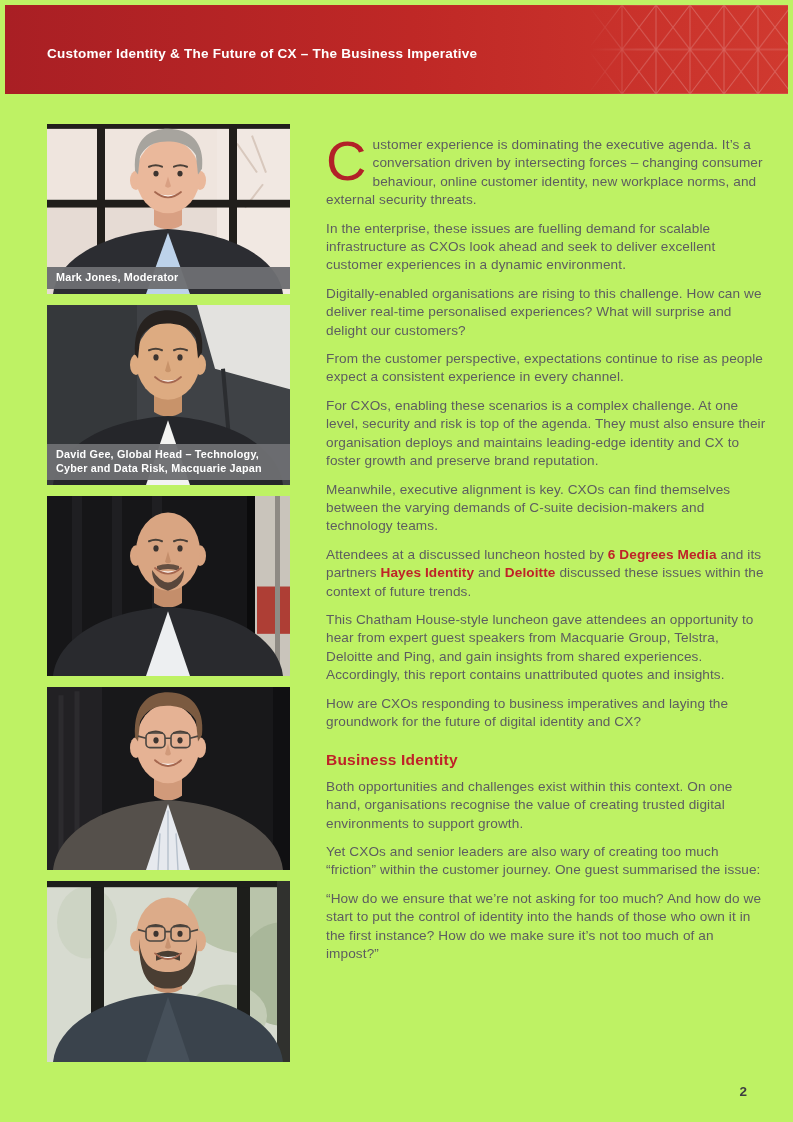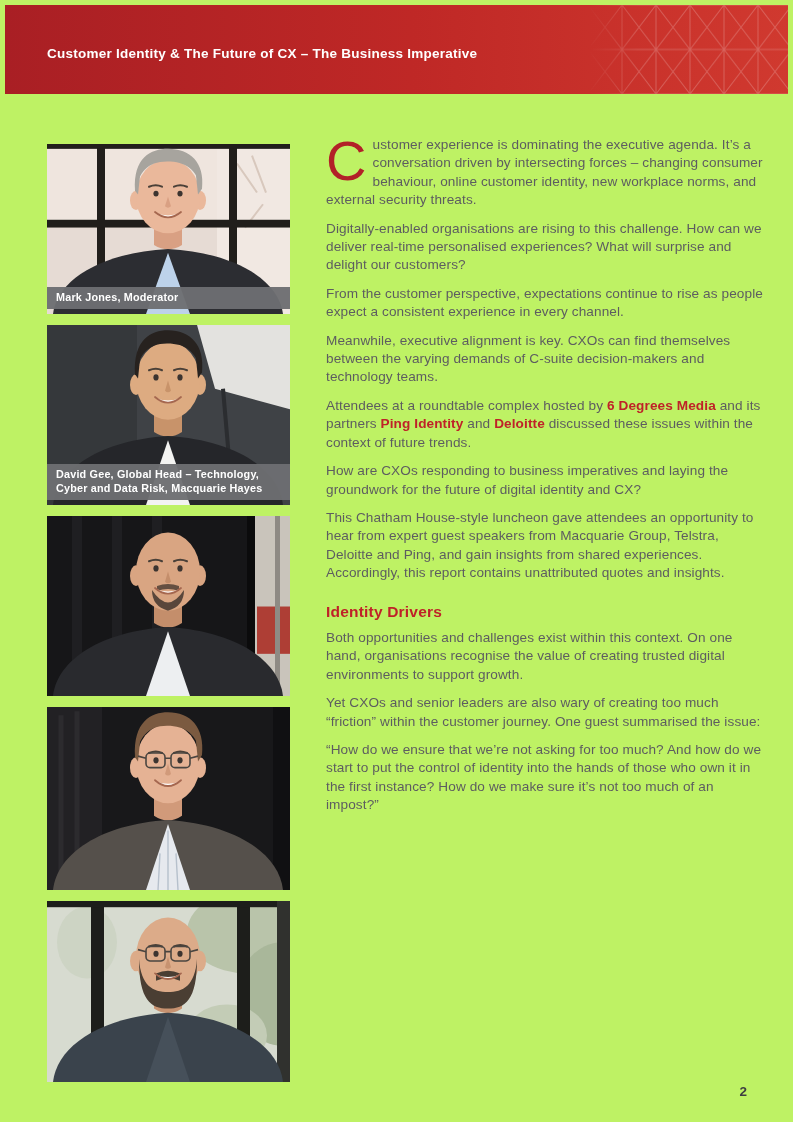--- a/index.html
+++ b/index.html
@@ -14,21 +14,21 @@
     background:linear-gradient(90deg,#a91f24 0%, #bf2826 52%, #d0392f 100%);
     display:flex; align-items:center; overflow:hidden;
   }
   .banner-title {
     position:relative; z-index:2; color:#ffffff; font-weight:bold;
     font-size:13.5px; letter-spacing:0.25px; padding-left:42px; margin-top:8px;
   }
   .banner-pattern { position:absolute; right:0; top:0; height:89px; width:200px; z-index:1; }
 
   
-  .photo-col { position:absolute; left:47px; top:144px; width:276px; }
+  .photo-col { position:absolute; left:47px; top:124px; width:276px; }
   figure.photo { position:relative; margin:0 0 11px 0; padding:0; width:243px; }
   figure.photo svg { display:block; width:243px; }
   figure.photo:nth-child(1) svg { height:170px; }
   figure.photo:nth-child(2) svg { height:180px; }
   figure.photo:nth-child(3) svg { height:180px; }
   figure.photo:nth-child(4) svg { height:183px; }
   figure.photo:nth-child(5) svg { height:181px; }
   figcaption.cap {
     position:absolute; left:0; right:0; bottom:5px;
     background:rgba(109,110,113,0.96); color:#ffffff;
@@ -131,21 +131,21 @@
           <path d="M88,48 C88,36 90,30 94,24 L91,52 Z" fill="#27221f"></path>
           <path d="M155,46 C155,34 152,28 148,23 L151,52 Z" fill="#27221f"></path>
             <path d="M102,44 Q109,41 115,44 M127,44 Q133,41 140,44" stroke="#4a4038" stroke-width="2" fill="none" stroke-linecap="round"></path>
             <ellipse cx="109" cy="51" rx="2.6" ry="3" fill="#3c3430"></ellipse>
             <ellipse cx="133" cy="51" rx="2.6" ry="3" fill="#3c3430"></ellipse>
             <path d="M121,54 L118,64 Q121,67 124,64 Z" fill="#c8936a"></path>
             <path d="M109,71 Q121,80 133,71 Q121,76 109,71 Z" fill="#ffffff"></path>
         <path d="M108,70 Q121,81 134,70" stroke="#a5674f" stroke-width="1.8" fill="none" stroke-linecap="round"></path>
           </svg>
         </div>
-      <figcaption class="cap">David Gee, Global Head – Technology, Cyber and Data Risk, Macquarie Hayes</figcaption>
+      <figcaption class="cap">David Gee, Global Head – Technology, Cyber and Data Risk, Macquarie Japan</figcaption>
     </figure>
     <figure class="photo">
       <div class="img" id="ph2">
           <svg viewBox="0 0 243 175" preserveAspectRatio="none" xmlns="http://www.w3.org/2000/svg">
             <rect width="243" height="175" fill="#161618"></rect>
          <path d="M30,0 V175 M70,0 V175 M110,0 V175" stroke="#1f1f22" stroke-width="10"></path>
          <rect x="206" width="37" height="175" fill="#c9c4bb"></rect>
          <rect x="210" y="88" width="33" height="46" fill="#ae3e35"></rect>
          <rect x="200" width="8" height="175" fill="#0b0b0c"></rect>
          <rect x="228" width="5" height="175" fill="#8e8a84"></rect>
@@ -228,26 +228,28 @@
             <path d="M121,54 L118,64 Q121,67 124,64 Z" fill="#c79270"></path>
             <path d="M109,71 Q121,80 133,71 Q121,76 109,71 Z" fill="#ffffff"></path>
         <path d="M108,70 Q121,81 134,70" stroke="#a5674f" stroke-width="1.8" fill="none" stroke-linecap="round"></path>
           </svg>
         </div>
     </figure>
   </aside>
 
   <main class="article">
     <p><span class="dropcap">C</span><span>ustomer experience is dominating the executive agenda. It’s a conversation driven by intersecting forces – changing consumer behaviour, online customer identity, new workplace norms, and external security threats.</span></p>
+    <p>In the enterprise, these issues are fuelling demand for scalable infrastructure as CXOs look ahead and seek to deliver excellent customer experiences in a dynamic environment.</p>
     <p>Digitally-enabled organisations are rising to this challenge. How can we deliver real-time personalised experiences? What will surprise and delight our customers?</p>
     <p>From the customer perspective, expectations continue to rise as people expect a consistent experience in every channel.</p>
+    <p>For CXOs, enabling these scenarios is a complex challenge. At one level, security and risk is top of the agenda. They must also ensure their organisation deploys and maintains leading-edge identity and CX to foster growth and preserve brand reputation.</p>
     <p>Meanwhile, executive alignment is key. CXOs can find themselves between the varying demands of C-suite decision-makers and technology teams.</p>
-    <p><span>Attendees at a roundtable complex hosted by </span><span class="brand">6 Degrees Media</span><span> and its partners </span><span class="brand">Ping Identity</span><span> and </span><span class="brand">Deloitte</span><span> discussed these issues within the context of future trends.</span></p>
+    <p><span>Attendees at a discussed luncheon hosted by </span><span class="brand">6 Degrees Media</span><span> and its partners </span><span class="brand">Hayes Identity</span><span> and </span><span class="brand">Deloitte</span><span> discussed these issues within the context of future trends.</span></p>
+    <p>This Chatham House-style luncheon gave attendees an opportunity to hear from expert guest speakers from Macquarie Group, Telstra, Deloitte and Ping, and gain insights from shared experiences. Accordingly, this report contains unattributed quotes and insights.</p>
     <p>How are CXOs responding to business imperatives and laying the groundwork for the future of digital identity and CX?</p>
-    <p>This Chatham House-style luncheon gave attendees an opportunity to hear from expert guest speakers from Macquarie Group, Telstra, Deloitte and Ping, and gain insights from shared experiences. Accordingly, this report contains unattributed quotes and insights.</p>
-    <h2 class="section-heading">Identity Drivers</h2>
+    <h2 class="section-heading">Business Identity</h2>
     <p>Both opportunities and challenges exist within this context. On one hand, organisations recognise the value of creating trusted digital environments to support growth.</p>
     <p>Yet CXOs and senior leaders are also wary of creating too much “friction” within the customer journey. One guest summarised the issue:</p>
     <p>“How do we ensure that we’re not asking for too much? And how do we start to put the control of identity into the hands of those who own it in the first instance? How do we make sure it’s not too much of an impost?”</p>
   </main>
 
   <div class="page-number">2</div>
 </div>
 
 </body></html>

